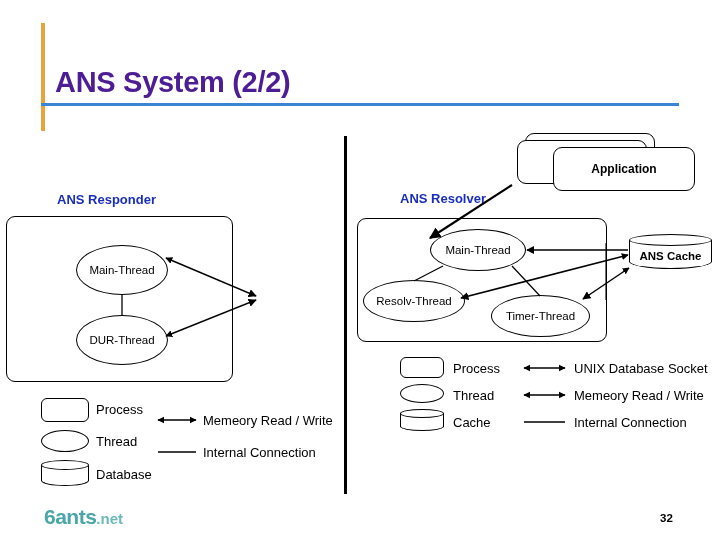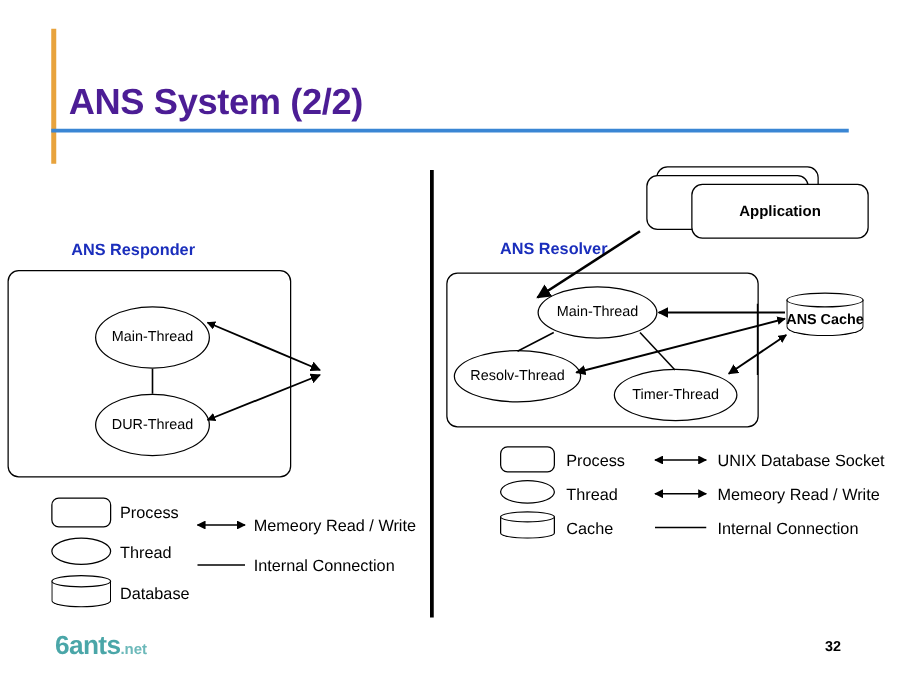--- a/index.html
+++ b/index.html
@@ -165,21 +165,21 @@
     position: absolute;
     left: 44px;
     top: 505px;
     font-size: 21px;
     font-weight: bold;
     color: #4aa6a8;
     letter-spacing: -0.5px;
     white-space: nowrap;
   }
   #logo .tld {
-    font-size: 12px;
+    font-size: 15px;
     font-weight: bold;
     color: #6cb9ba;
     letter-spacing: 0;
     margin-top: 41px;
   }
   #page-number {
     position: absolute;
     left: 660px;
     top: 512px;
     font-size: 11.5px;
@@ -235,21 +235,21 @@
   </div>
 
   <div class="thread-ellipse" style="left:363px; top:280px; width:102px; height:42px;">
     <span>Resolv-Thread</span>
   </div>
 
   <div class="thread-ellipse" style="left:491px; top:295px; width:99px; height:42px;">
     <span>Timer-Thread</span>
   </div>
 
-  <div class="cyl" style="left:629px; top:234px; width:62px; height:40px;">
+  <div class="cyl" style="left:629px; top:234px; width:83px; height:40px;">
     <div class="cyl-body" style="top:6px; height:29px;"></div>
     <div class="cyl-top" style="top:0px; height:12px;"></div>
     <div class="cyl-label" style="top:16px;">ANS Cache</div>
   </div>
 
   <div class="lg-rect" style="left:41px; top:398px; width:48px; height:24px;"></div>
   <div class="legend-text" style="left:96px; top:402px;">Process</div>
 
   <div class="lg-ellipse" style="left:41px; top:430px; width:48px; height:22px;"></div>
   <div class="legend-text" style="left:96px; top:434px;">Thread</div>

